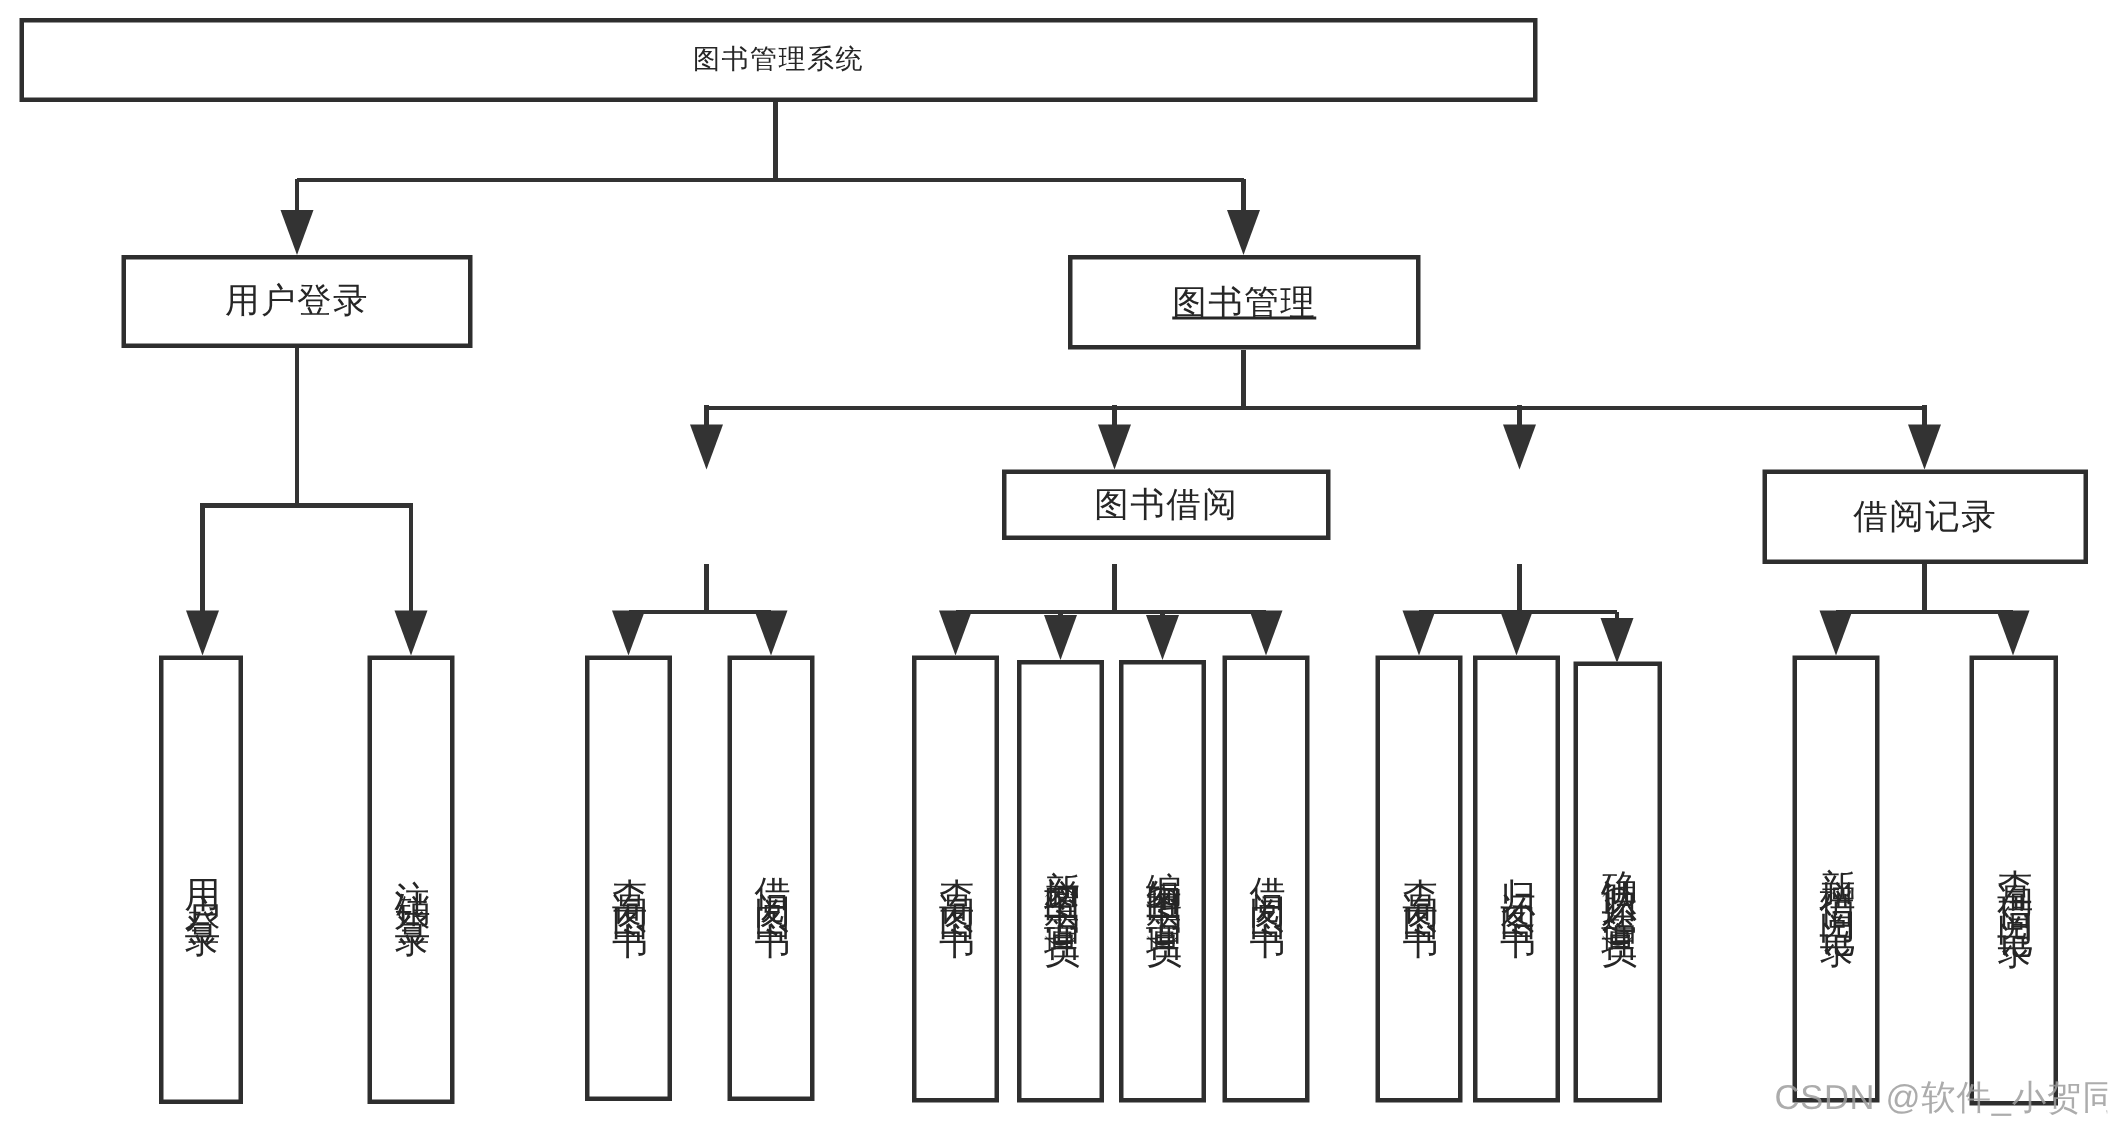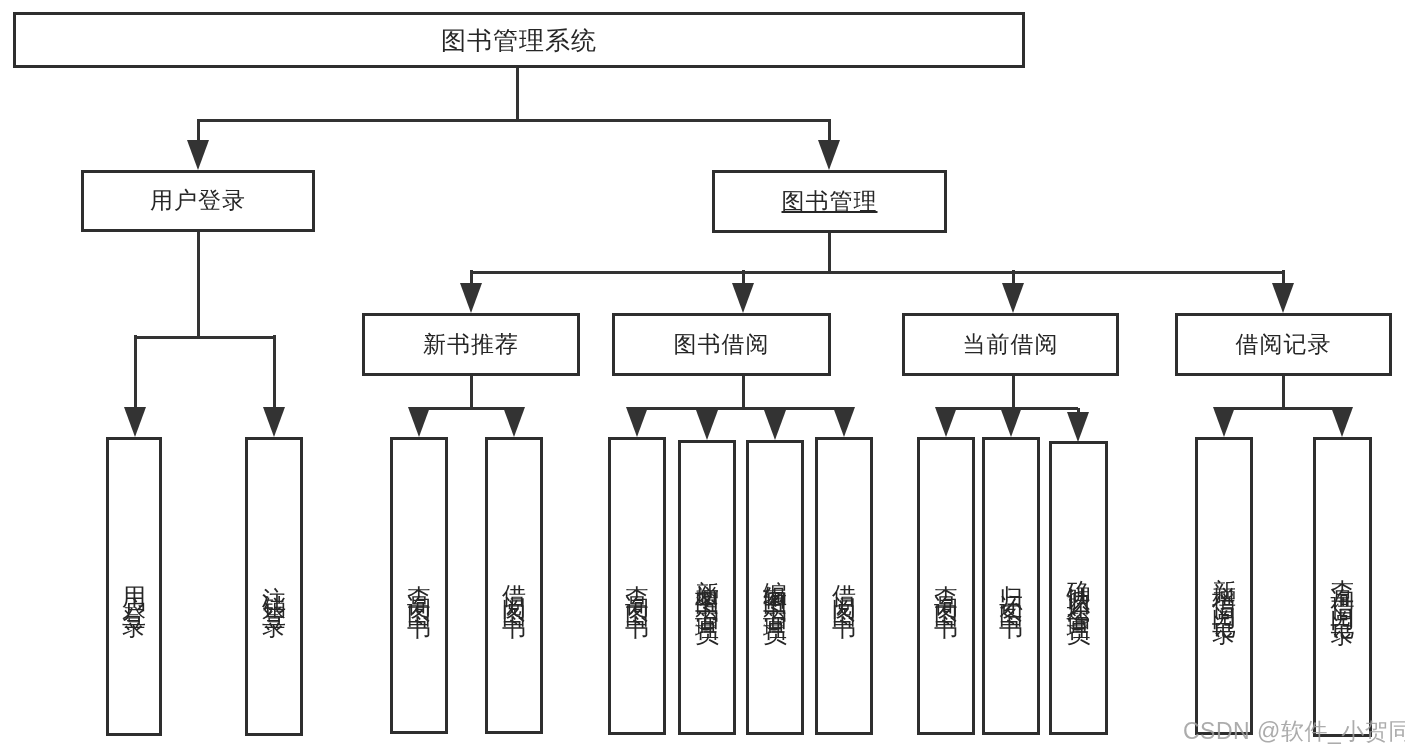--- a/index.html
+++ b/index.html
@@ -24,39 +24,39 @@
     border: 3px solid #2e2e2e;
     background: #ffffff;
     display: flex;
     align-items: center;
     justify-content: center;
     z-index: 2;
     line-height: 1.2;
     white-space: nowrap;
   }
   .hbox { font-size: 23px; letter-spacing: 1px; }
-  .root { font-size: 25px; }
+  .root { font-size: 18px; }
   .leaf {
     writing-mode: vertical-rl;
     text-orientation: mixed;
     font-size: 24px;
     line-height: 1;
     white-space: nowrap;
   }
   .ls-lg { letter-spacing: 10px; }
   .ls-md { letter-spacing: 9px; }
   .ls-sm { letter-spacing: 6px; }
 
   
   #node-root        { left: 13px;  top: 12px;  width: 1012px; height: 56px; }
   #node-user-login  { left: 81px;  top: 170px; width: 234px;  height: 62px; }
   #node-book-mgmt   { left: 712px; top: 170px; width: 235px;  height: 63px; text-decoration: underline; }
 
   #node-recommend   { left: 362px;  top: 313px; width: 218px; height: 63px; }
-  #node-borrow      { left: 612px;  top: 313px; width: 219px; height: 63px; }
+  #node-borrow      { left: 668px;  top: 313px; width: 219px; height: 47px; }
   #node-current     { left: 902px;  top: 313px; width: 217px; height: 63px; }
   #node-records     { left: 1175px; top: 313px; width: 217px; height: 63px; }
 
   #leaf-user-login      { left: 106px;  top: 437px; width: 56px; height: 299px; }
   #leaf-logout          { left: 245px;  top: 437px; width: 58px; height: 299px; }
   #leaf-query-new       { left: 390px;  top: 437px; width: 58px; height: 297px; }
   #leaf-borrow-new      { left: 485px;  top: 437px; width: 58px; height: 297px; }
   #leaf-query-borrow    { left: 608px;  top: 437px; width: 58px; height: 298px; }
   #leaf-add-book        { left: 678px;  top: 440px; width: 58px; height: 295px; }
   #leaf-edit-book       { left: 746px;  top: 440px; width: 58px; height: 295px; }
@@ -121,23 +121,21 @@
       <polygon points="1213,407 1235,407 1224,437"></polygon>
       <polygon points="1331,407 1353,407 1342,437"></polygon>
     </g>
   </svg>
 
   <div id="node-root" class="box hbox root">图书管理系统</div>
 
   <div id="node-user-login" class="box hbox">用户登录</div>
   <div id="node-book-mgmt" class="box hbox">图书管理</div>
 
-  <div id="node-recommend" class="box hbox">新书推荐</div>
   <div id="node-borrow" class="box hbox">图书借阅</div>
-  <div id="node-current" class="box hbox">当前借阅</div>
   <div id="node-records" class="box hbox">借阅记录</div>
 
   <div id="leaf-user-login" class="box leaf ls-lg">用户登录</div>
   <div id="leaf-logout" class="box leaf ls-lg">注销登录</div>
 
   <div id="leaf-query-new" class="box leaf ls-lg">查询图书</div>
   <div id="leaf-borrow-new" class="box leaf ls-lg">借阅图书</div>
 
   <div id="leaf-query-borrow" class="box leaf ls-lg">查询图书</div>
   <div id="leaf-add-book" class="box leaf ls-sm">新增图书（管理员）</div>

